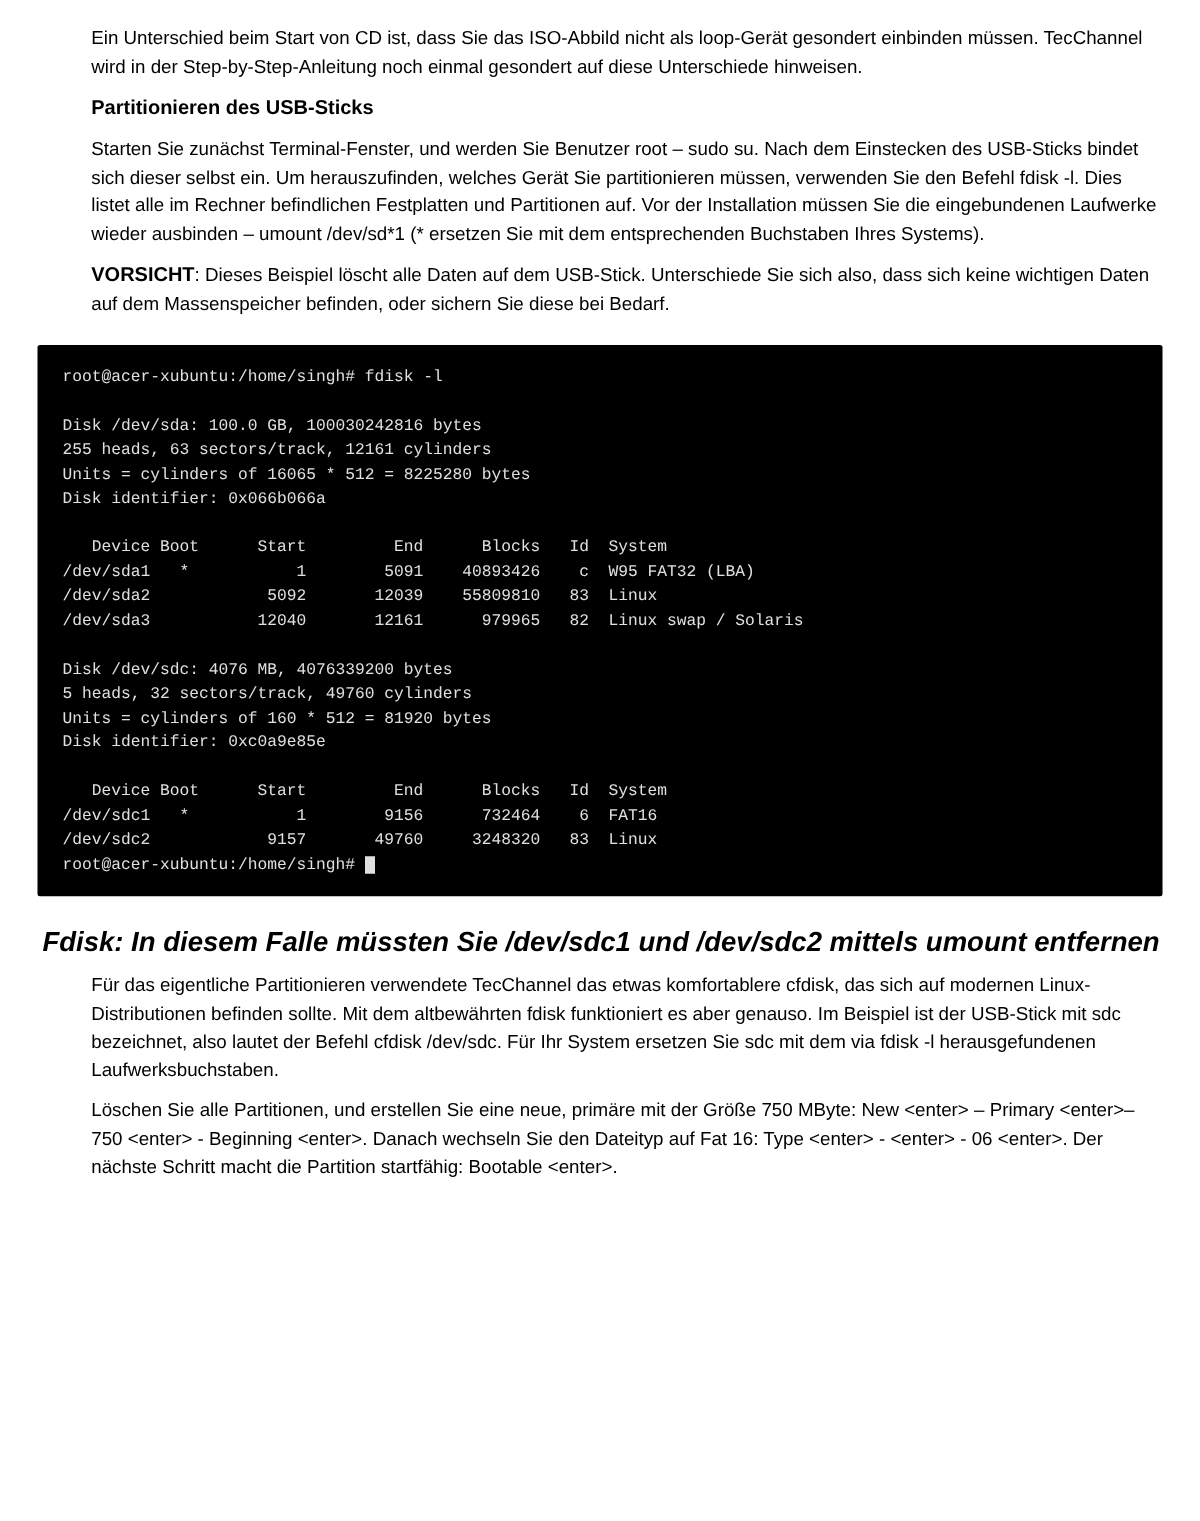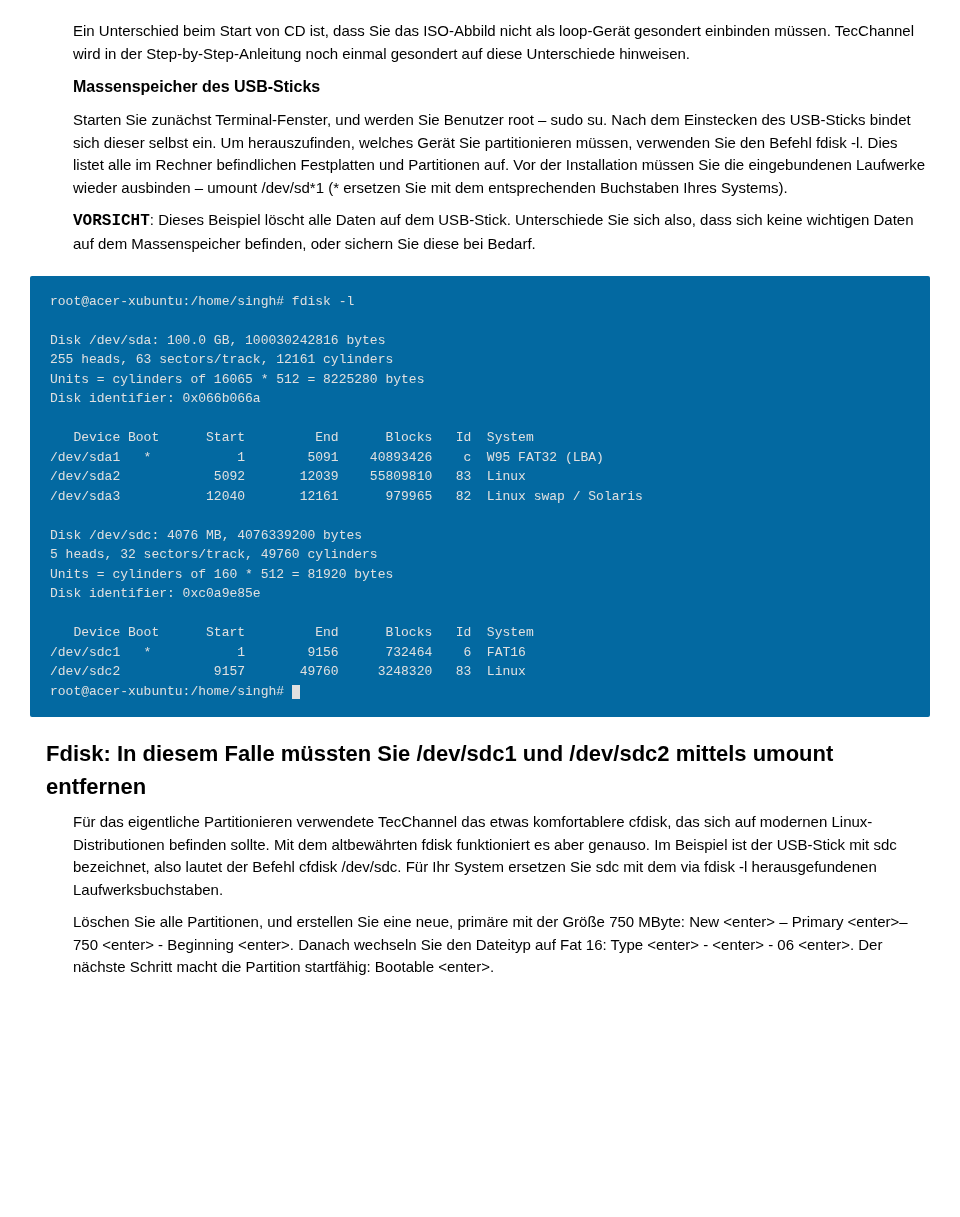--- a/index.html
+++ b/index.html
@@ -13,62 +13,62 @@
       max-width: 960px;
     }
     .content-text {
       margin-bottom: 10px;
     }
     .bold-heading {
       font-weight: bold;
       font-size: 16px;
     }
     .terminal-block {
-      background: #0369a1;
+      background: #000000;
       color: #e0e0e0;
       font-family: 'Courier New', Courier, monospace;
       font-size: 13px;
       line-height: 1.5;
       padding: 16px 20px;
       margin: 20px 0;
       border-radius: 2px;
       white-space: pre;
     }
     .terminal-block .cursor {
       display: inline-block;
       background: #e0e0e0;
       width: 8px;
       height: 14px;
       vertical-align: text-bottom;
     }
     .large-text {
       font-size: 22px;
       font-weight: bold;
-      margin: 20px 0 8px 16px;
+      margin: 20px 0 8px 4px;
+      font-style: italic;
     }
     p {
       margin-bottom: 12px;
       margin-left: 43px;
     }
     .vorsicht {
       font-size: 15px;
       margin-bottom: 10px;
     }
     .vorsicht-label {
       font-weight: bold;
       font-size: 16px;
-      font-family: Liberation Mono, monospace;
     }
   </style>
 </head>
 <body>
 
 <p class="content-text">Ein Unterschied beim Start von CD ist, dass Sie das ISO-Abbild nicht als loop-Gerät gesondert einbinden müssen. TecChannel wird in der Step-by-Step-Anleitung noch einmal gesondert auf diese Unterschiede hinweisen.</p>
 
-<p class="content-text bold-heading">Massenspeicher des USB-Sticks</p>
+<p class="content-text bold-heading">Partitionieren des USB-Sticks</p>
 
 <p class="content-text">Starten Sie zunächst Terminal-Fenster, und werden Sie Benutzer root – sudo su. Nach dem Einstecken des USB-Sticks bindet sich dieser selbst ein. Um herauszufinden, welches Gerät Sie partitionieren müssen, verwenden Sie den Befehl fdisk -l. Dies listet alle im Rechner befindlichen Festplatten und Partitionen auf. Vor der Installation müssen Sie die eingebundenen Laufwerke wieder ausbinden – umount /dev/sd*1 (* ersetzen Sie mit dem entsprechenden Buchstaben Ihres Systems).</p>
 
 <p class="vorsicht content-text">
   <span class="vorsicht-label">VORSICHT</span><span>: Dieses Beispiel löscht alle Daten auf dem USB-Stick. Unterschiede Sie sich also, dass sich keine wichtigen Daten auf dem Massenspeicher befinden, oder sichern Sie diese bei Bedarf.</span>
 </p>
 
 <div class="terminal-block"><span>root@acer-xubuntu:/home/singh# fdisk -l
 
 Disk /dev/sda: 100.0 GB, 100030242816 bytes

